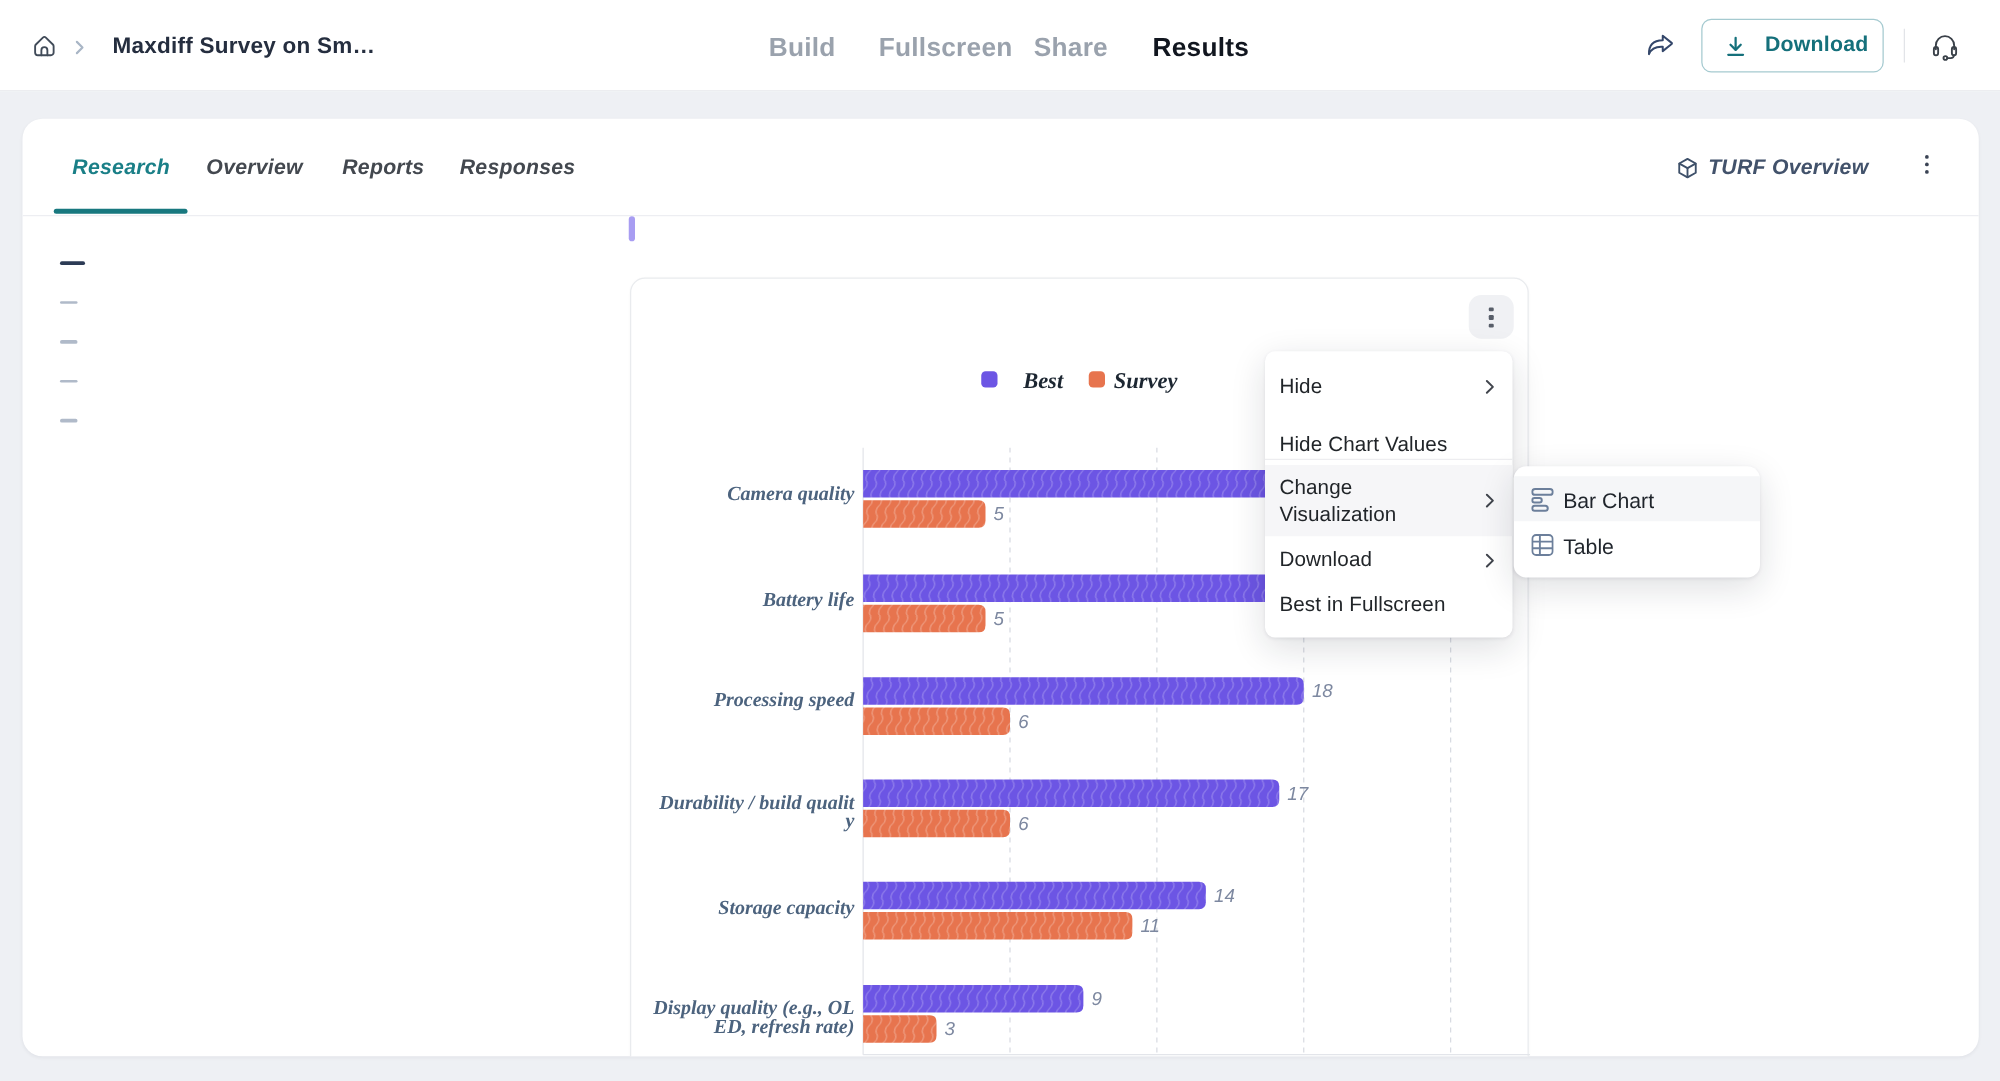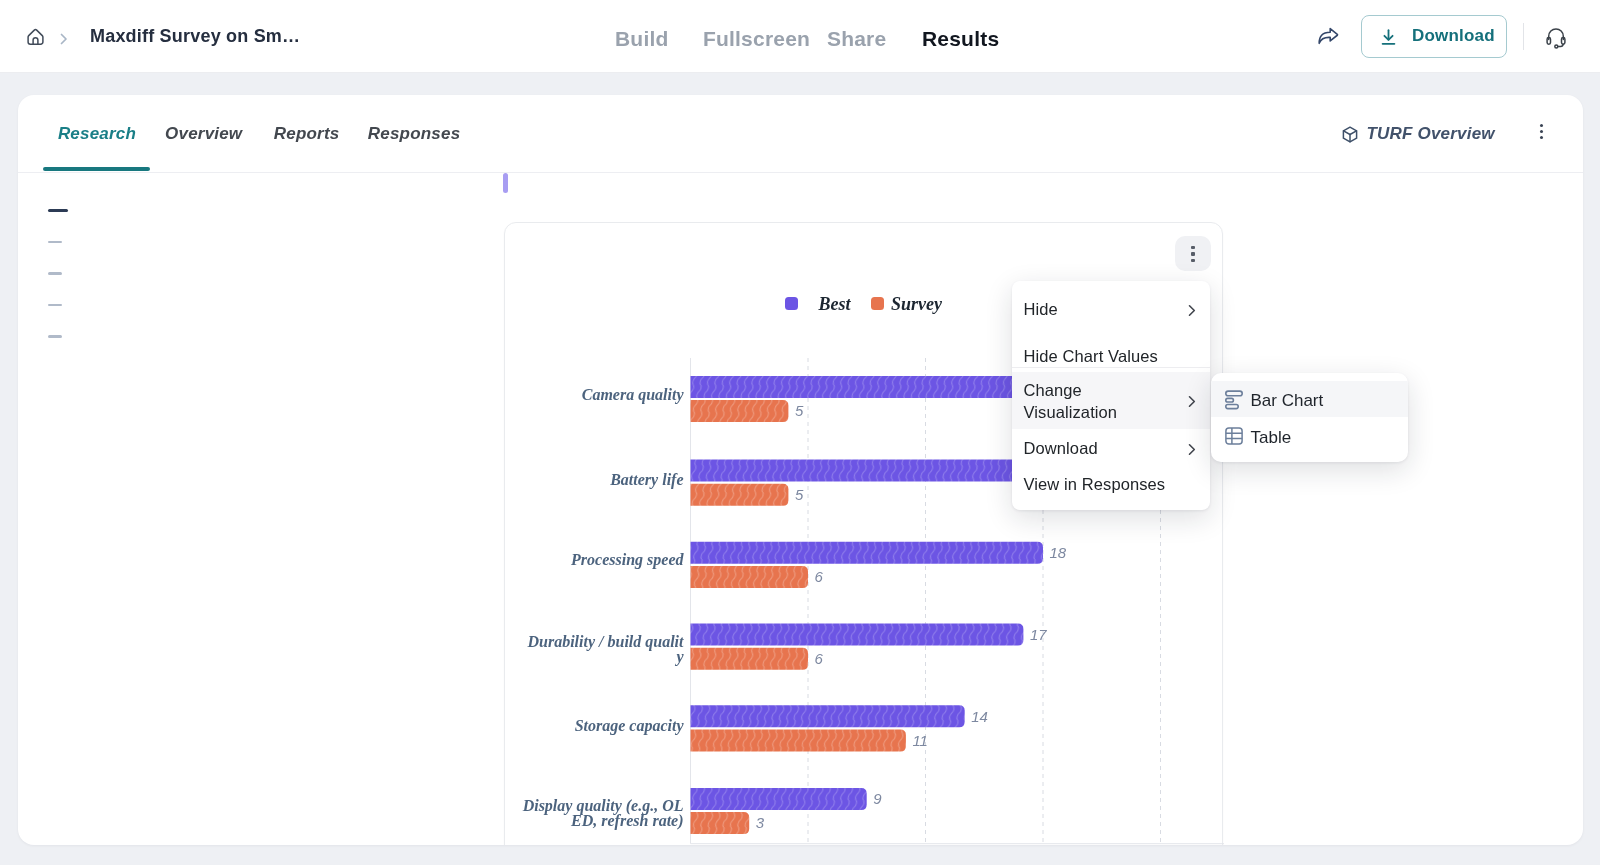--- a/index.html
+++ b/index.html
@@ -169,21 +169,21 @@
       </svg></div>
   <div class="mi" style="top:66px;">Hide Chart Values</div>
   <div class="mi" style="top:98px;line-height:22px;">Change<br>Visualization</div>
   <div class="mchev" style="top:113px;"><svg width="8" height="13" viewBox="0 0 8 13" fill="none" stroke="#41454d" stroke-width="1.6" stroke-linecap="round" stroke-linejoin="round">
         <path d="M1.5 1.8 L6.3 6.5 L1.5 11.2"></path>
       </svg></div>
   <div class="mi" style="top:158px;">Download</div>
   <div class="mchev" style="top:160.5px;"><svg width="8" height="13" viewBox="0 0 8 13" fill="none" stroke="#41454d" stroke-width="1.6" stroke-linecap="round" stroke-linejoin="round">
         <path d="M1.5 1.8 L6.3 6.5 L1.5 11.2"></path>
       </svg></div>
-  <div class="mi" style="top:193.5px;">View in Responses</div>
+  <div class="mi" style="top:193.5px;">Best in Fullscreen</div>
 </div>
 <div class="submenu">
   <div class="shl"></div>
   <div class="abs" style="left:14.5px;top:16.5px;"><svg width="18" height="20" viewBox="0 0 18 20" fill="none" stroke="#6c7f9b" stroke-width="1.6" stroke-linejoin="round">
         <rect x="0.8" y="1.1" width="16.4" height="4.7" rx="2.3"></rect>
         <rect x="0.8" y="8.4" width="7.6" height="3.6" rx="1.8"></rect>
         <rect x="0.8" y="14.5" width="12.4" height="4.1" rx="2"></rect>
       </svg></div>
   <div class="si" style="top:18px;">Bar Chart</div>
   <div class="abs" style="left:14.5px;top:53.5px;"><svg width="18" height="18" viewBox="0 0 18 18" fill="none" stroke="#6c7f9b" stroke-width="1.5" stroke-linejoin="round">

